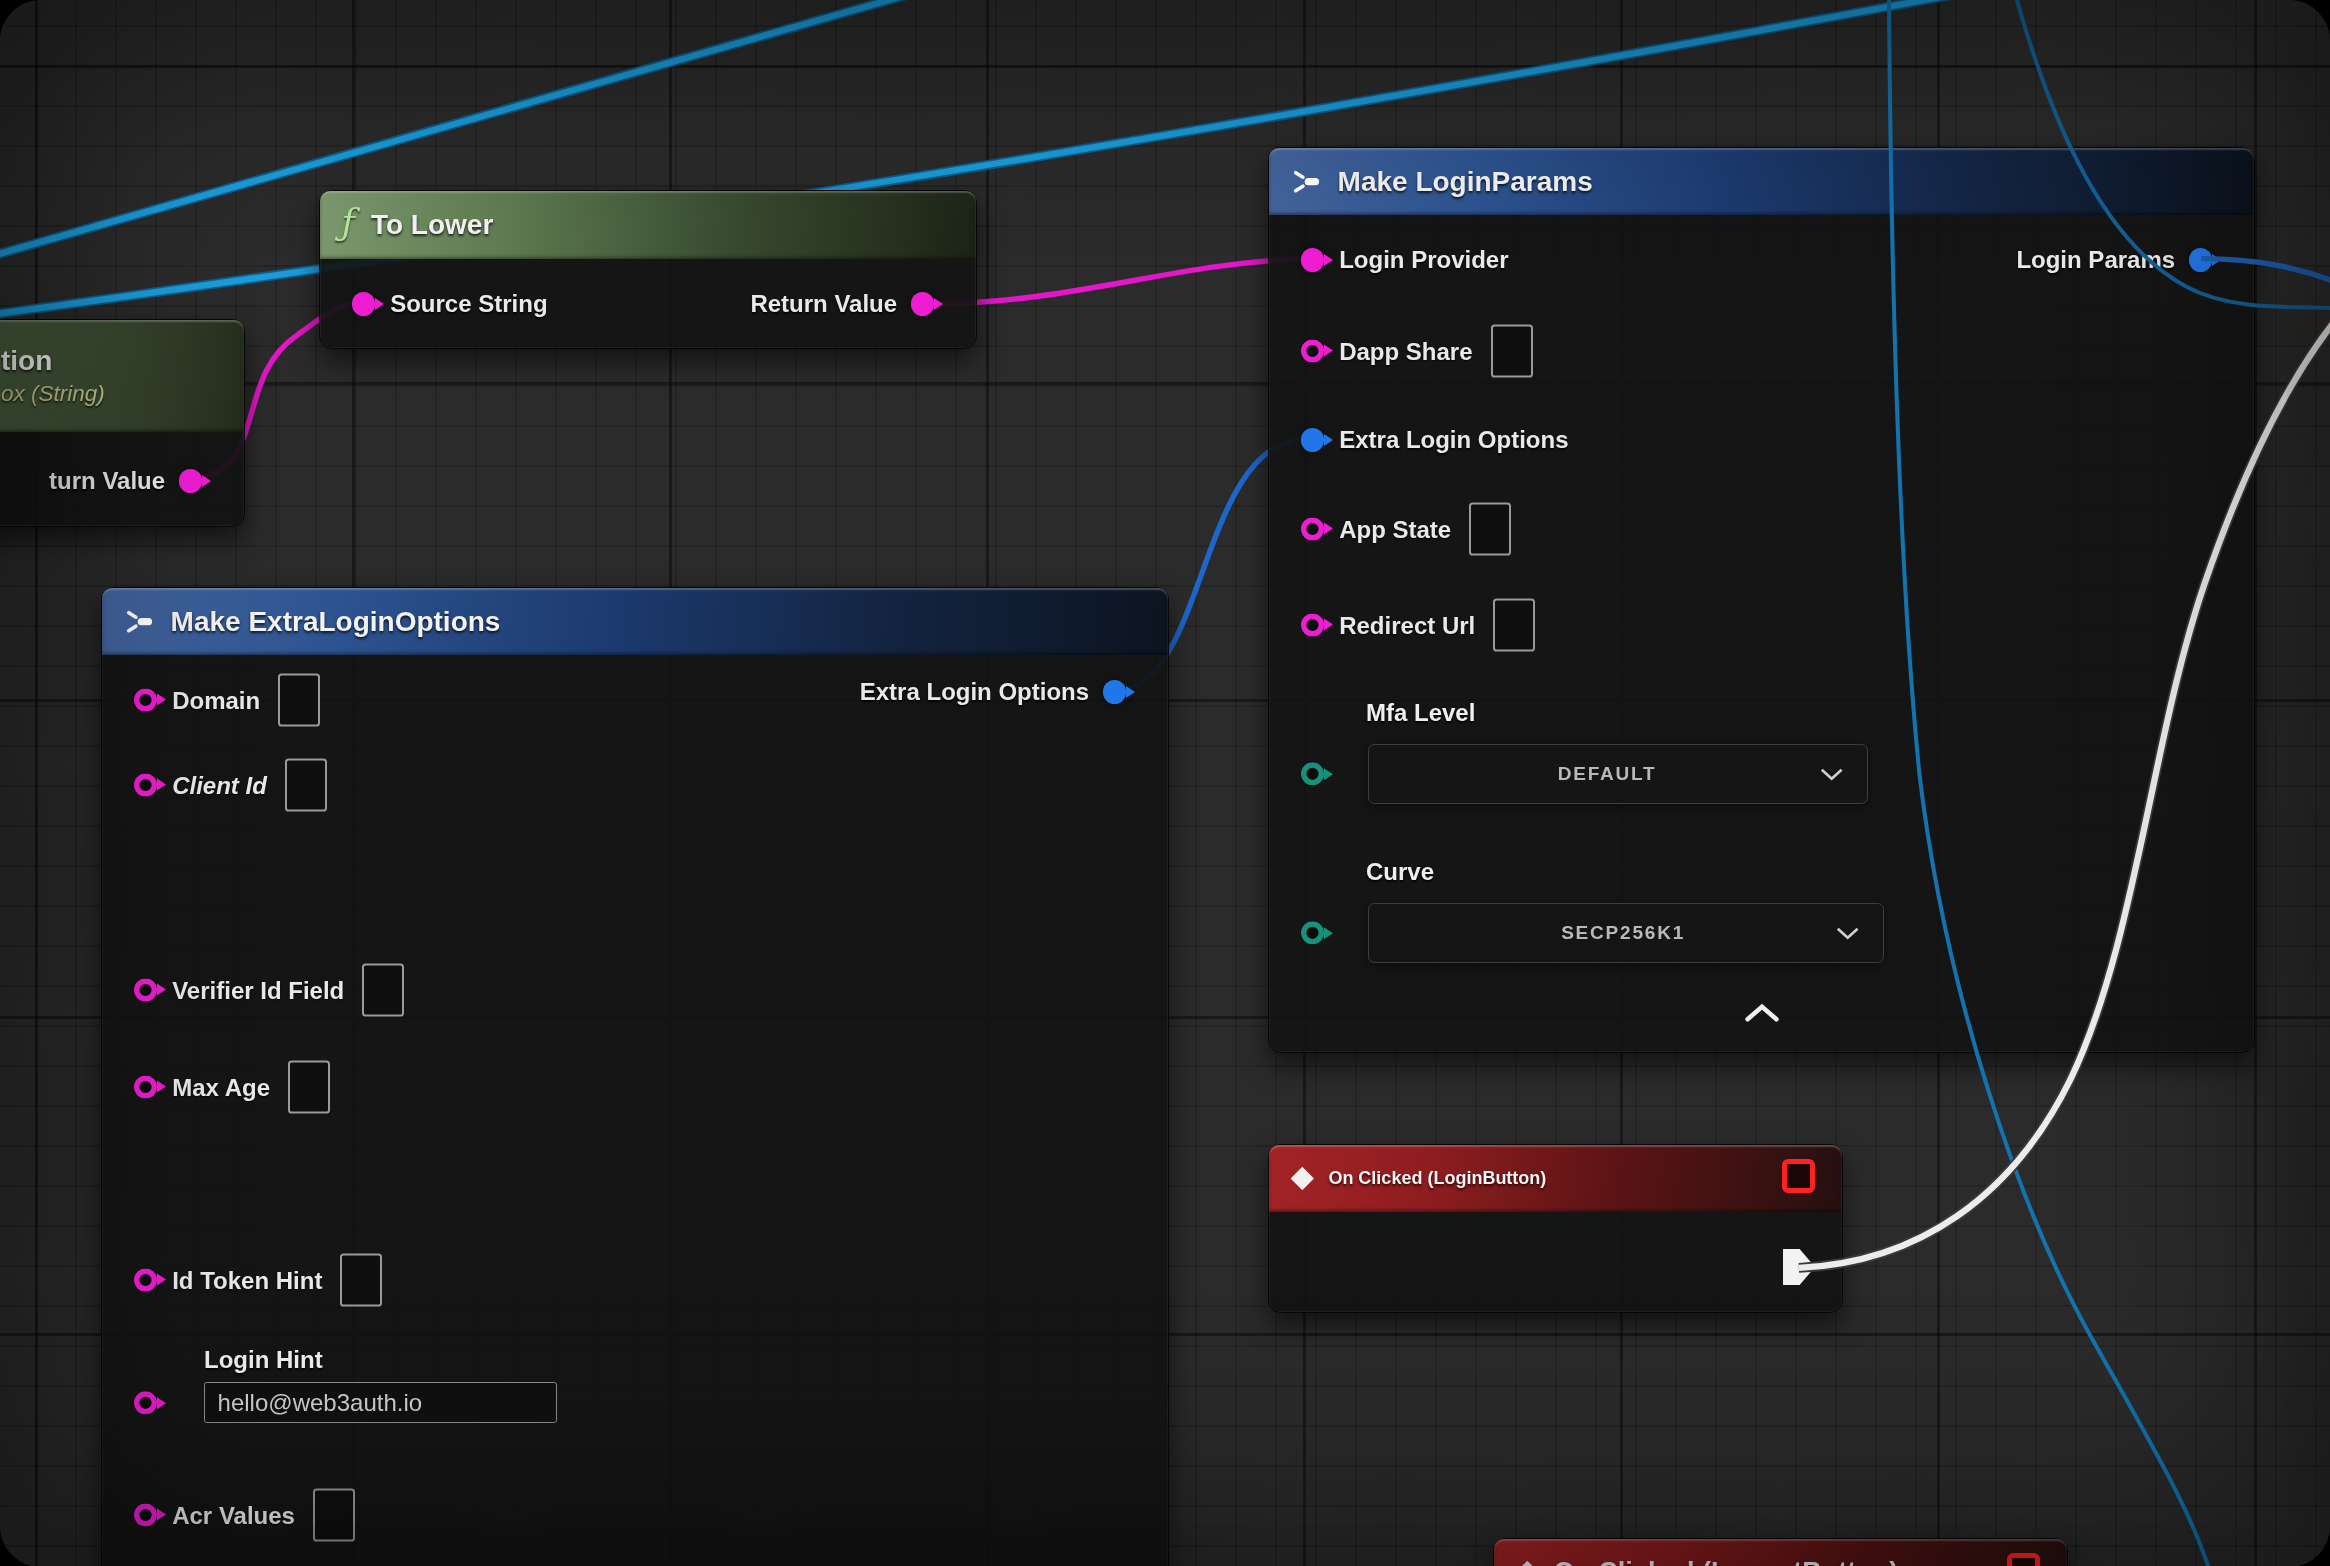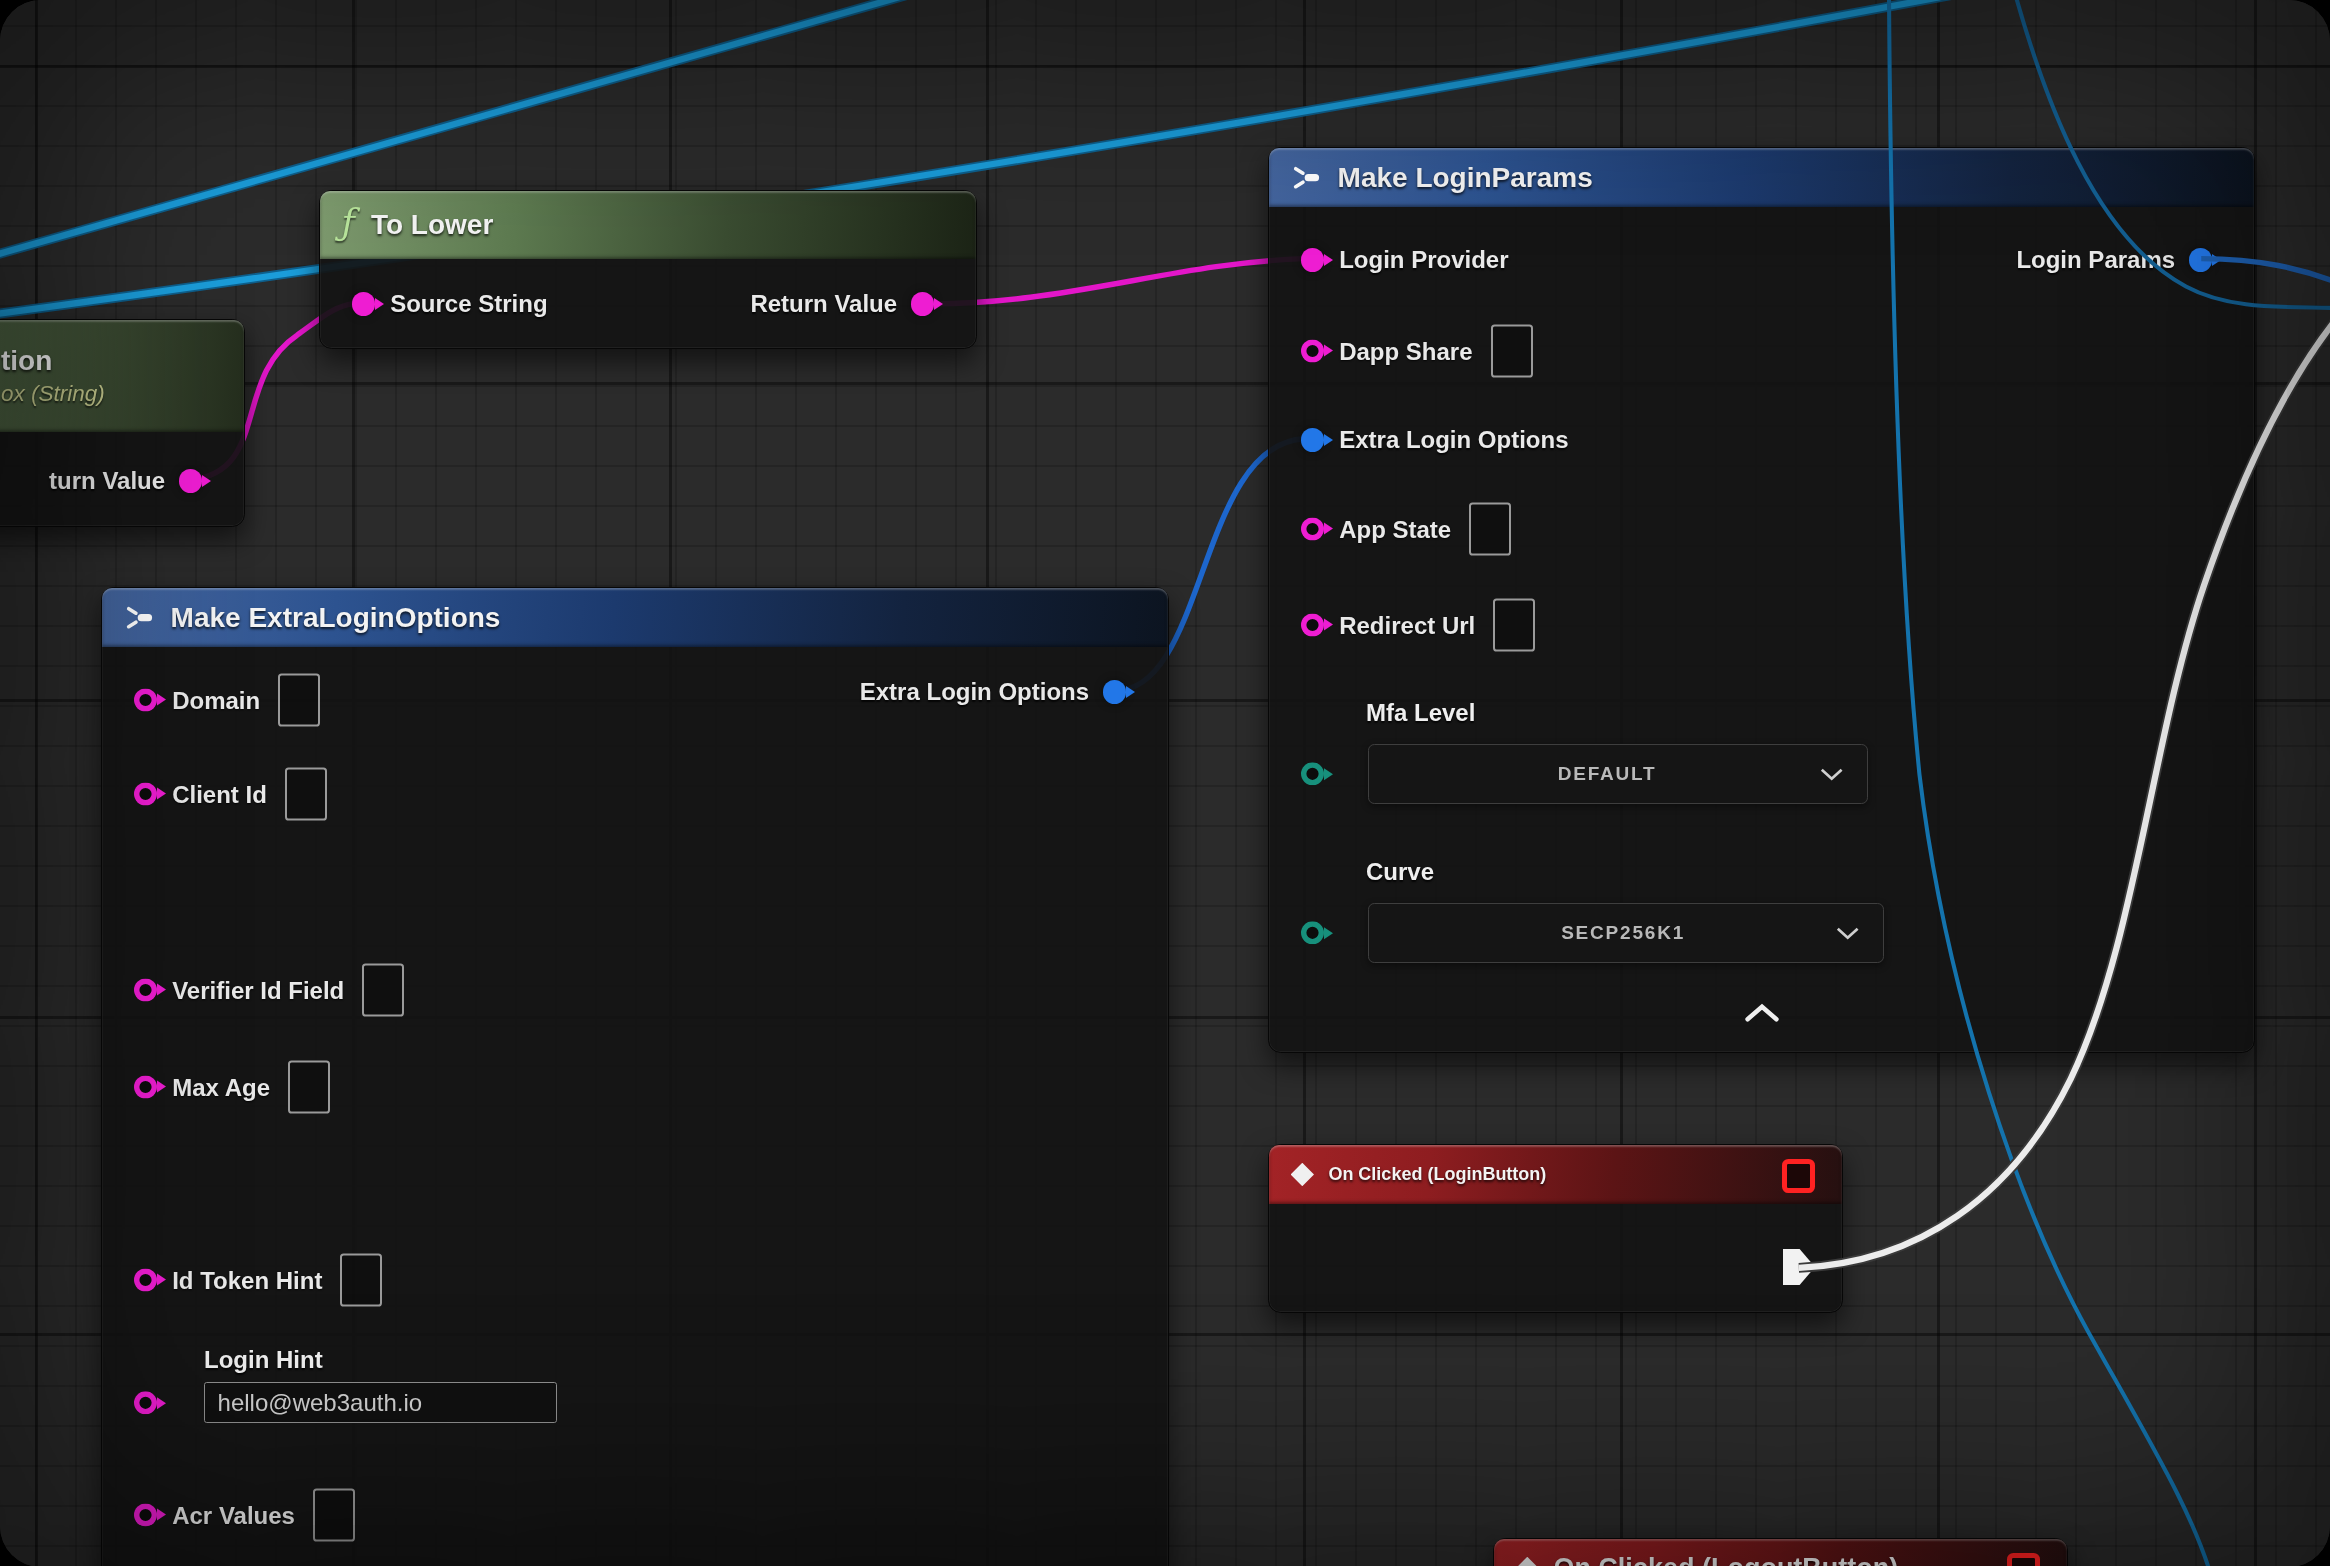--- a/index.html
+++ b/index.html
@@ -12,21 +12,21 @@
       linear-gradient(90deg, rgba(0,0,0,.16) 1.8px, transparent 1.8px);
     background-size:317px 317px,317px 317px,40px 40px,40px 40px;
     background-position:35px 65px,35px 65px,35px 65px,35px 65px;
     font-family:"Liberation Sans","DejaVu Sans",sans-serif;}
   #vignette{position:absolute;inset:0;pointer-events:none;z-index:60;
     box-shadow:inset 0 0 198px 36px rgba(0,0,0,.55);border-radius:41px;}
   svg.wires{position:absolute;left:0;top:0;z-index:5;pointer-events:none;}
   svg.wires.over{z-index:30;}
   .node{position:absolute;background:rgba(19,19,19,.93);border:1.8px solid #070707;border-radius:12.6px;
     box-shadow:0 12.6px 27px rgba(0,0,0,.55), inset 0 0 0 0.9px rgba(255,255,255,.05);z-index:10;}
-  .node-header{height:59px;border-radius:10px 10px 0 0;display:flex;align-items:center;gap:16px;
+  .node-header{height:67px;border-radius:10px 10px 0 0;display:flex;align-items:center;gap:16px;
     padding:0 21.6px;box-shadow:inset 0 1.8px 1.8px rgba(255,255,255,.28), inset 0 -1.8px 3.6px rgba(0,0,0,.45);}
   .hdr-blue{background:linear-gradient(95deg,#44659e 0%,#2d5390 22%,#1c3a6e 48%,#13233f 75%,#0c1420 100%);}
   .hdr-green{background:linear-gradient(95deg,#7d9a6e 0%,#5d7a50 30%,#3a4c31 62%,#1c2416 100%);}
   .hdr-green-dark{background:linear-gradient(95deg,#5e7853 0%,#46593c 45%,#242d1d 100%);height:112px;
     flex-direction:column;align-items:flex-start;justify-content:center;gap:3.6px;}
   .hdr-red{background:linear-gradient(95deg,#a32326 0%,#8e1d20 28%,#5c1415 60%,#251010 100%);}
   .node-title{color:#f3f3f3;font-size:28px;font-weight:700;text-shadow:0 1.8px 2.7px rgba(0,0,0,.75);white-space:nowrap;}
   .node-subtitle{color:#c3c78c;font-size:22.5px;font-style:italic;text-shadow:0 1.8px 1.8px rgba(0,0,0,.6);white-space:nowrap;}
   .fn-icon{color:#b8e49b;font-size:36px;font-style:italic;font-family:"DejaVu Serif",serif;
     text-shadow:0 1.8px 1.8px rgba(0,0,0,.6);line-height:1;transform:translateY(-2.7px);}
@@ -111,21 +111,21 @@
     </div>
     <div class="out-row" style="top:104px;">
       <span class="pin blue filled"></span>
       <span class="pin-label">Extra Login Options</span>
     </div>
     <div class="pin-row" style="top:112px;align-items:center;">
       <span class="pin pink hollow"></span>
       <span class="pin-label">Domain</span>
       <span class="value-box"></span>
     </div>
-    <div class="pin-row" style="top:206px;">
+    <div class="pin-row" style="top:197px;font-style:italic;">
       <span class="pin pink hollow"></span>
       <span class="pin-label">Client Id</span>
       <span class="value-box"></span>
     </div>
     <div class="pin-row" style="top:402px;">
       <span class="pin pink hollow"></span>
       <span class="pin-label">Verifier Id Field</span>
       <span class="value-box"></span>
     </div>
     <div class="pin-row" style="top:499px;">

